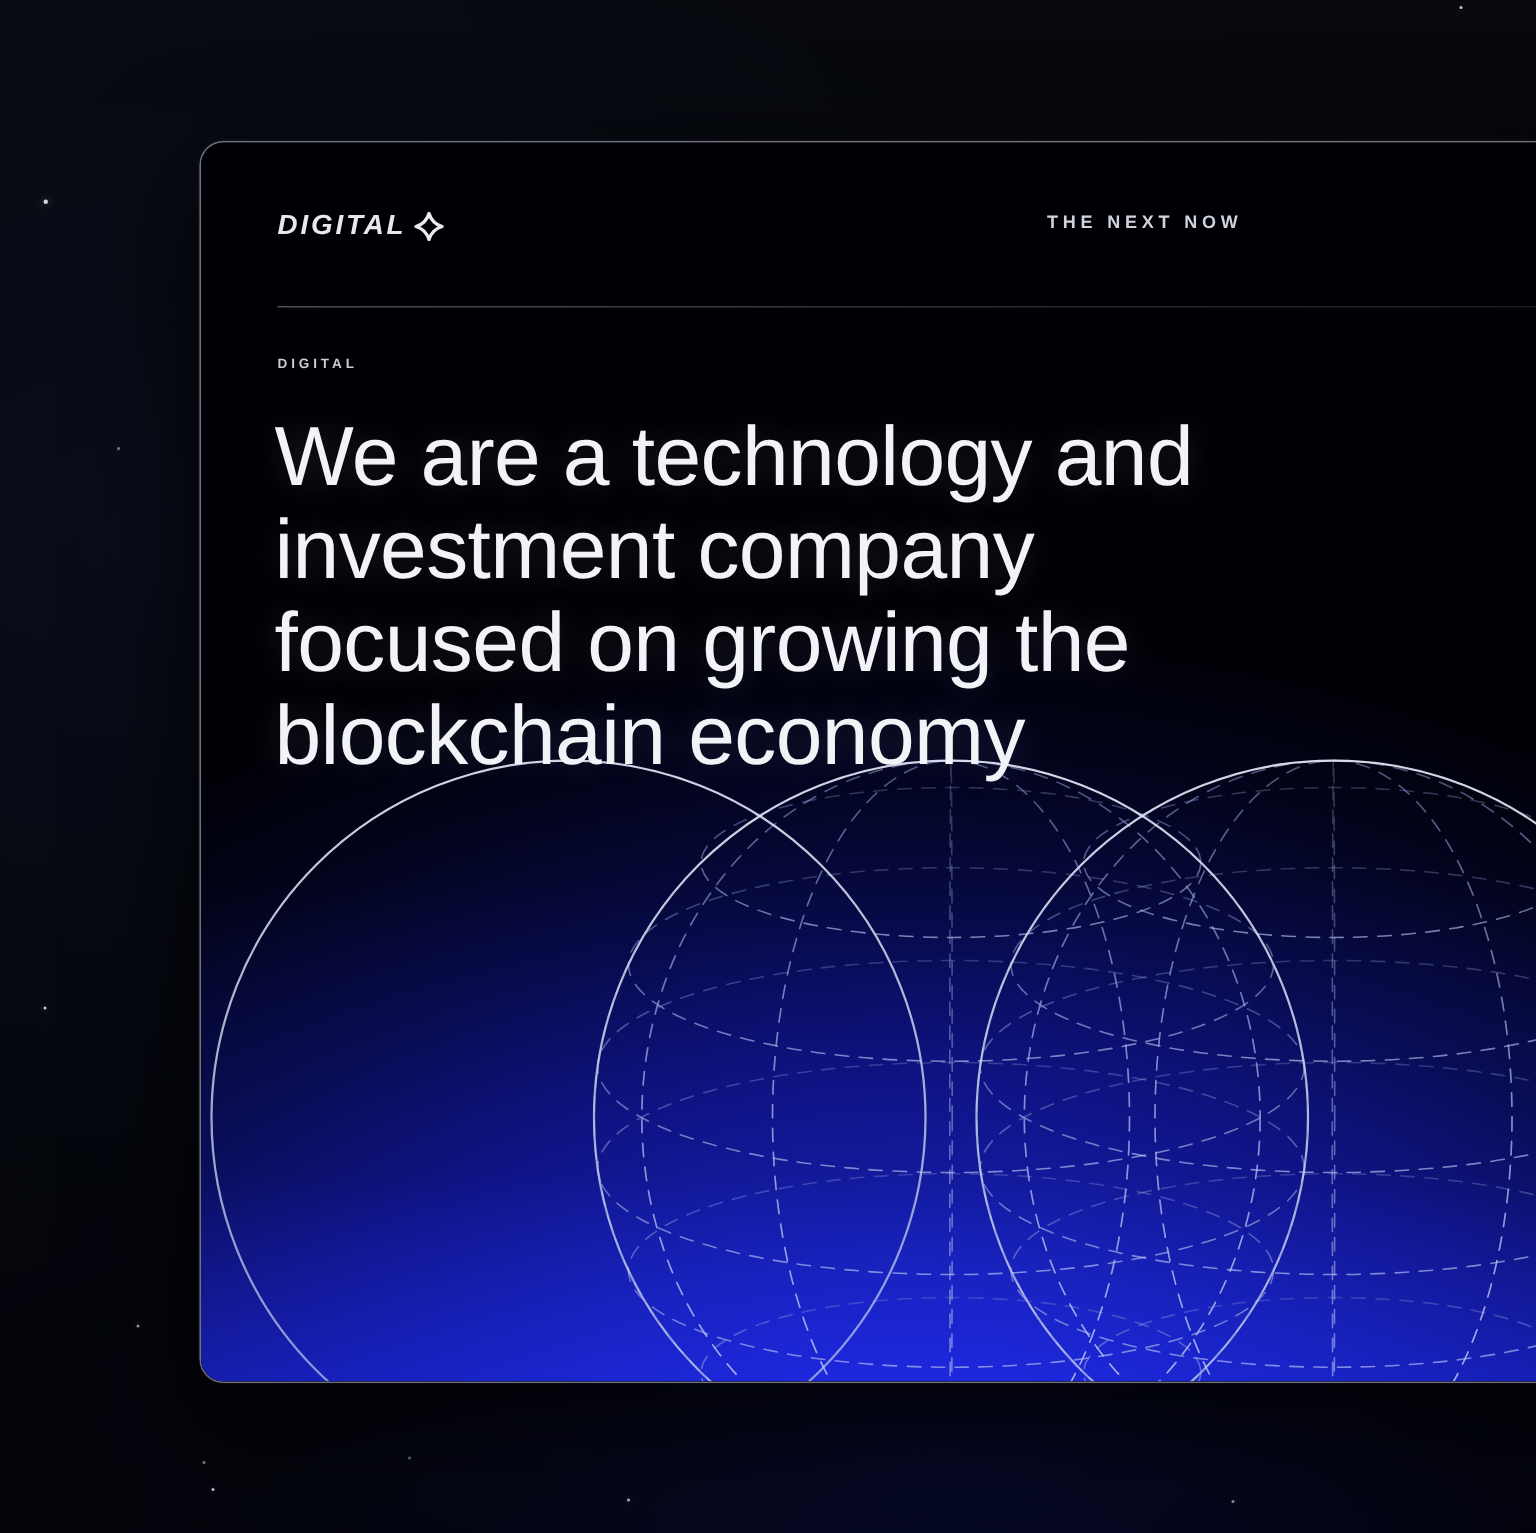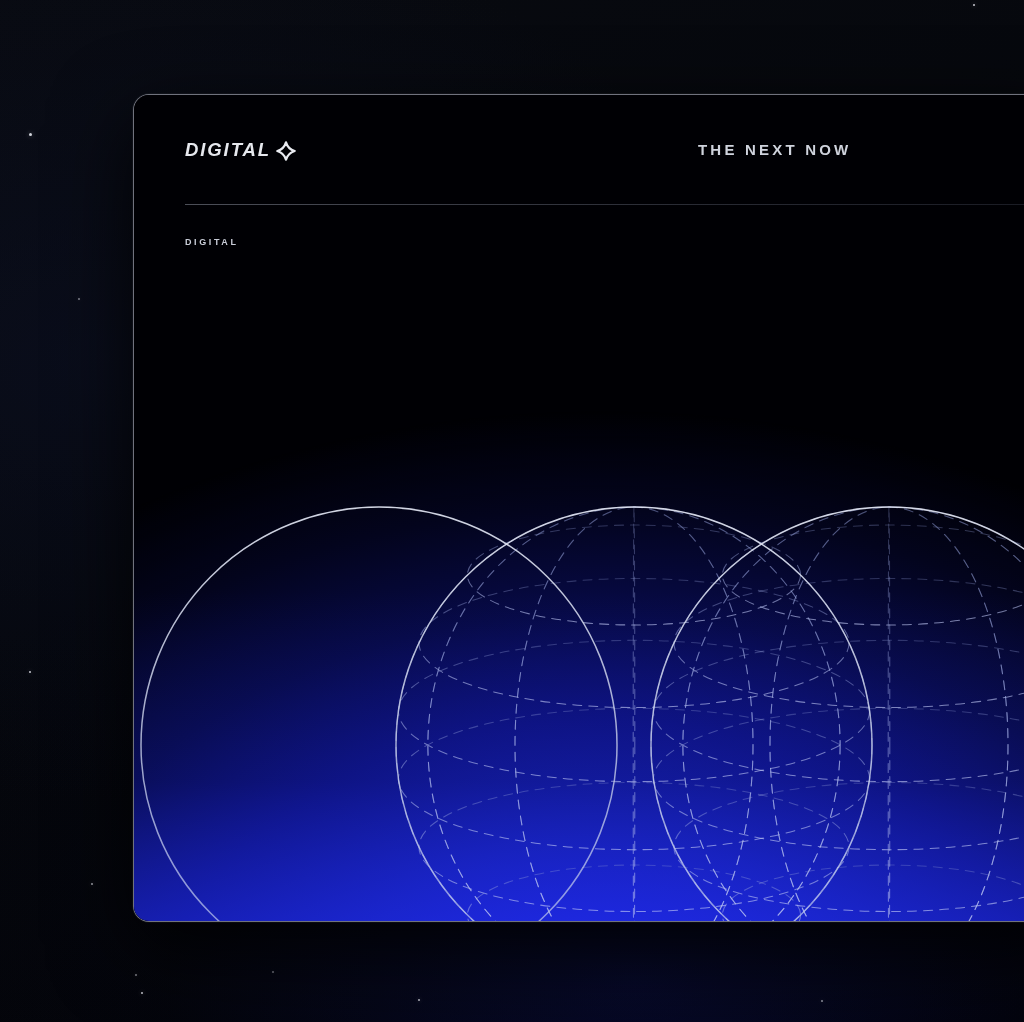--- a/index.html
+++ b/index.html
@@ -83,21 +83,21 @@
     font-weight:700;
     letter-spacing:1.9px;
     color:#e6e8ee;
     line-height:1;
   }
   #logo-mark { width:20px; height:20px; display:block; margin-left:2px; }
 
   #tagline {
     position:absolute;
     left:513px; top:10px;
-    font-size:15px;
+    font-size:12px;
     font-weight:700;
     letter-spacing:3.2px;
     color:#cfd3dd;
     white-space:nowrap;
   }
 
   
   #divider {
     position:absolute;
     left:51px; top:109px; right:0; height:1px;
@@ -208,15 +208,19 @@
         <svg id="logo-mark" viewBox="0 0 24 24">
           <path d="M12 1.6 C13.6 6.9 17.1 10.4 22.4 12 C17.1 13.6 13.6 17.1 12 22.4 C10.4 17.1 6.9 13.6 1.6 12 C6.9 10.4 10.4 6.9 12 1.6 Z" fill="none" stroke="#e9ebf1" stroke-width="2.7" stroke-linejoin="round"></path>
         </svg>
       </div>
       <div id="tagline">THE NEXT NOW</div>
     </div>
 
     <div id="divider"></div>
 
     <div id="eyebrow">DIGITAL</div>
+    <h1 id="headline">We are a technology and
+investment company
+focused on growing the
+blockchain economy</h1>
 
   </div>
 </div>
 
 </body></html>

